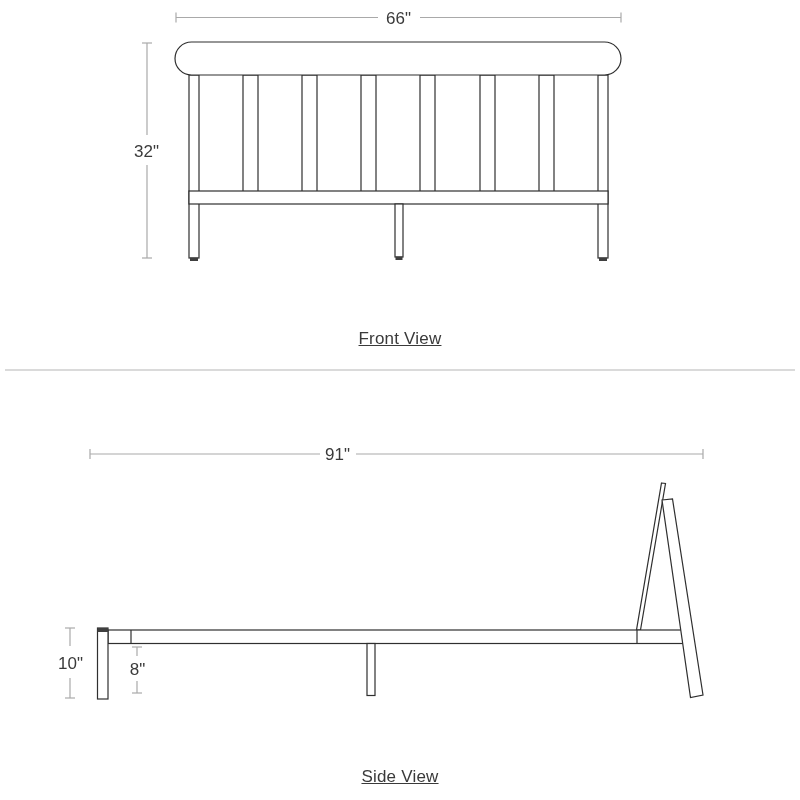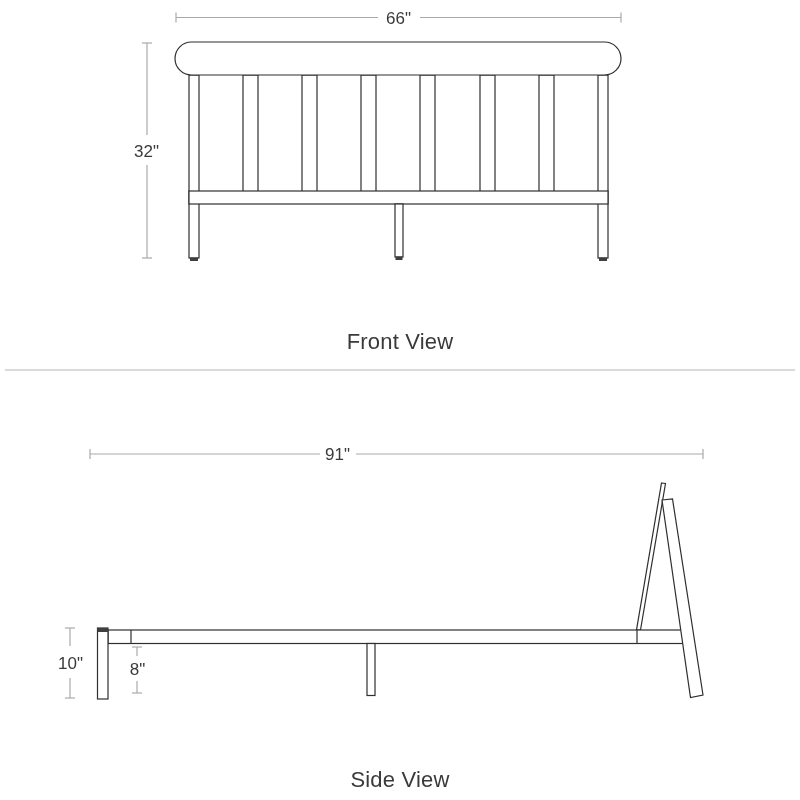--- a/index.html
+++ b/index.html
@@ -24,23 +24,24 @@
     width: 790px;
     top: 369px;
     height: 2px;
     background: #dadada;
   }
   .caption {
     position: absolute;
     left: 0;
     width: 800px;
     text-align: center;
-    font-size: 22px;
+    font-size: 17px;
     color: #3a3a3a;
     letter-spacing: 0.2px;
+    text-decoration: underline;
   }
   #front-caption { top: 329px; }
   #side-caption  { top: 767px; text-align: center; }
   .dim-text {
     font-family: "Liberation Sans", sans-serif;
     font-size: 17px;
     fill: #3a3a3a;
   }
   .dim-line { stroke: #a9a9a9; stroke-width: 1.2; }
   .draw     { stroke: #2f2f2f; stroke-width: 1.2; fill: none; }

